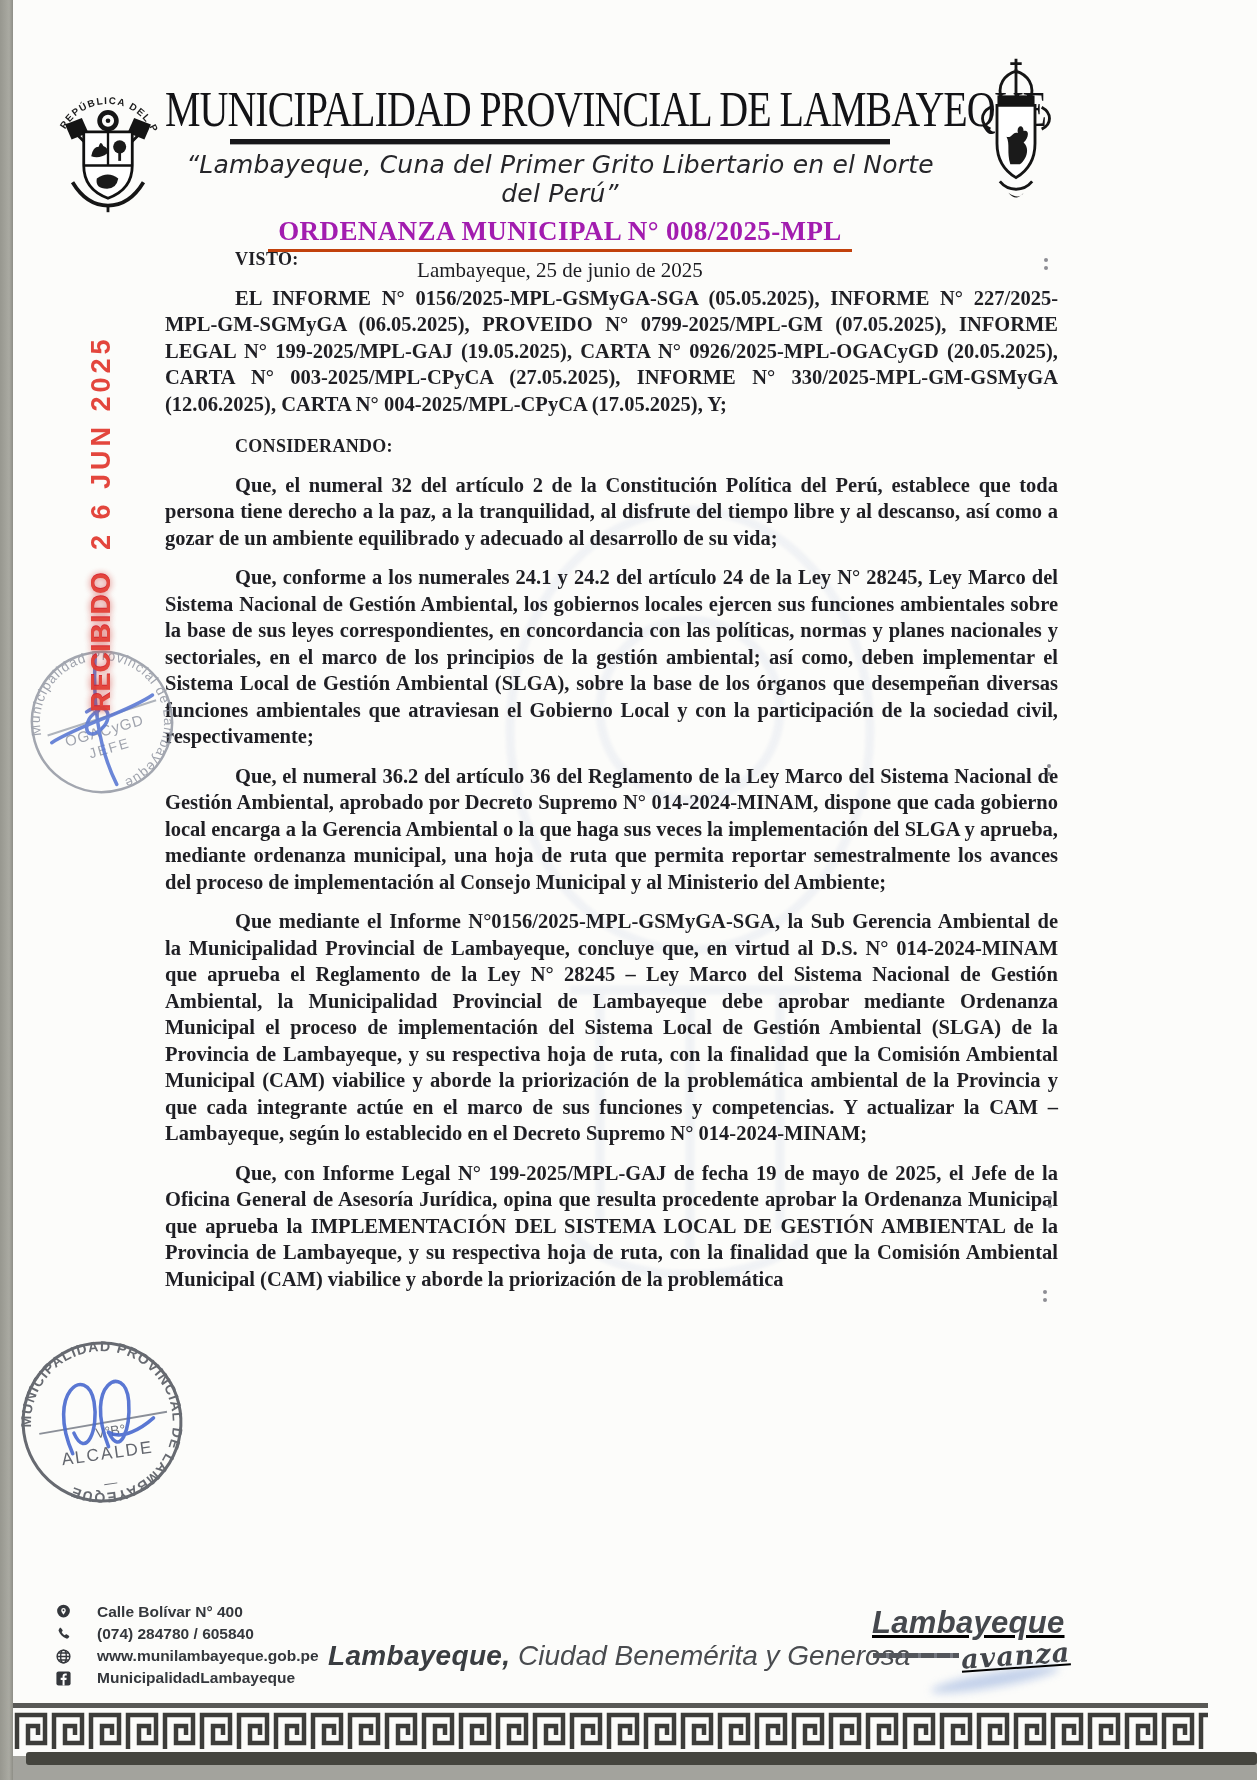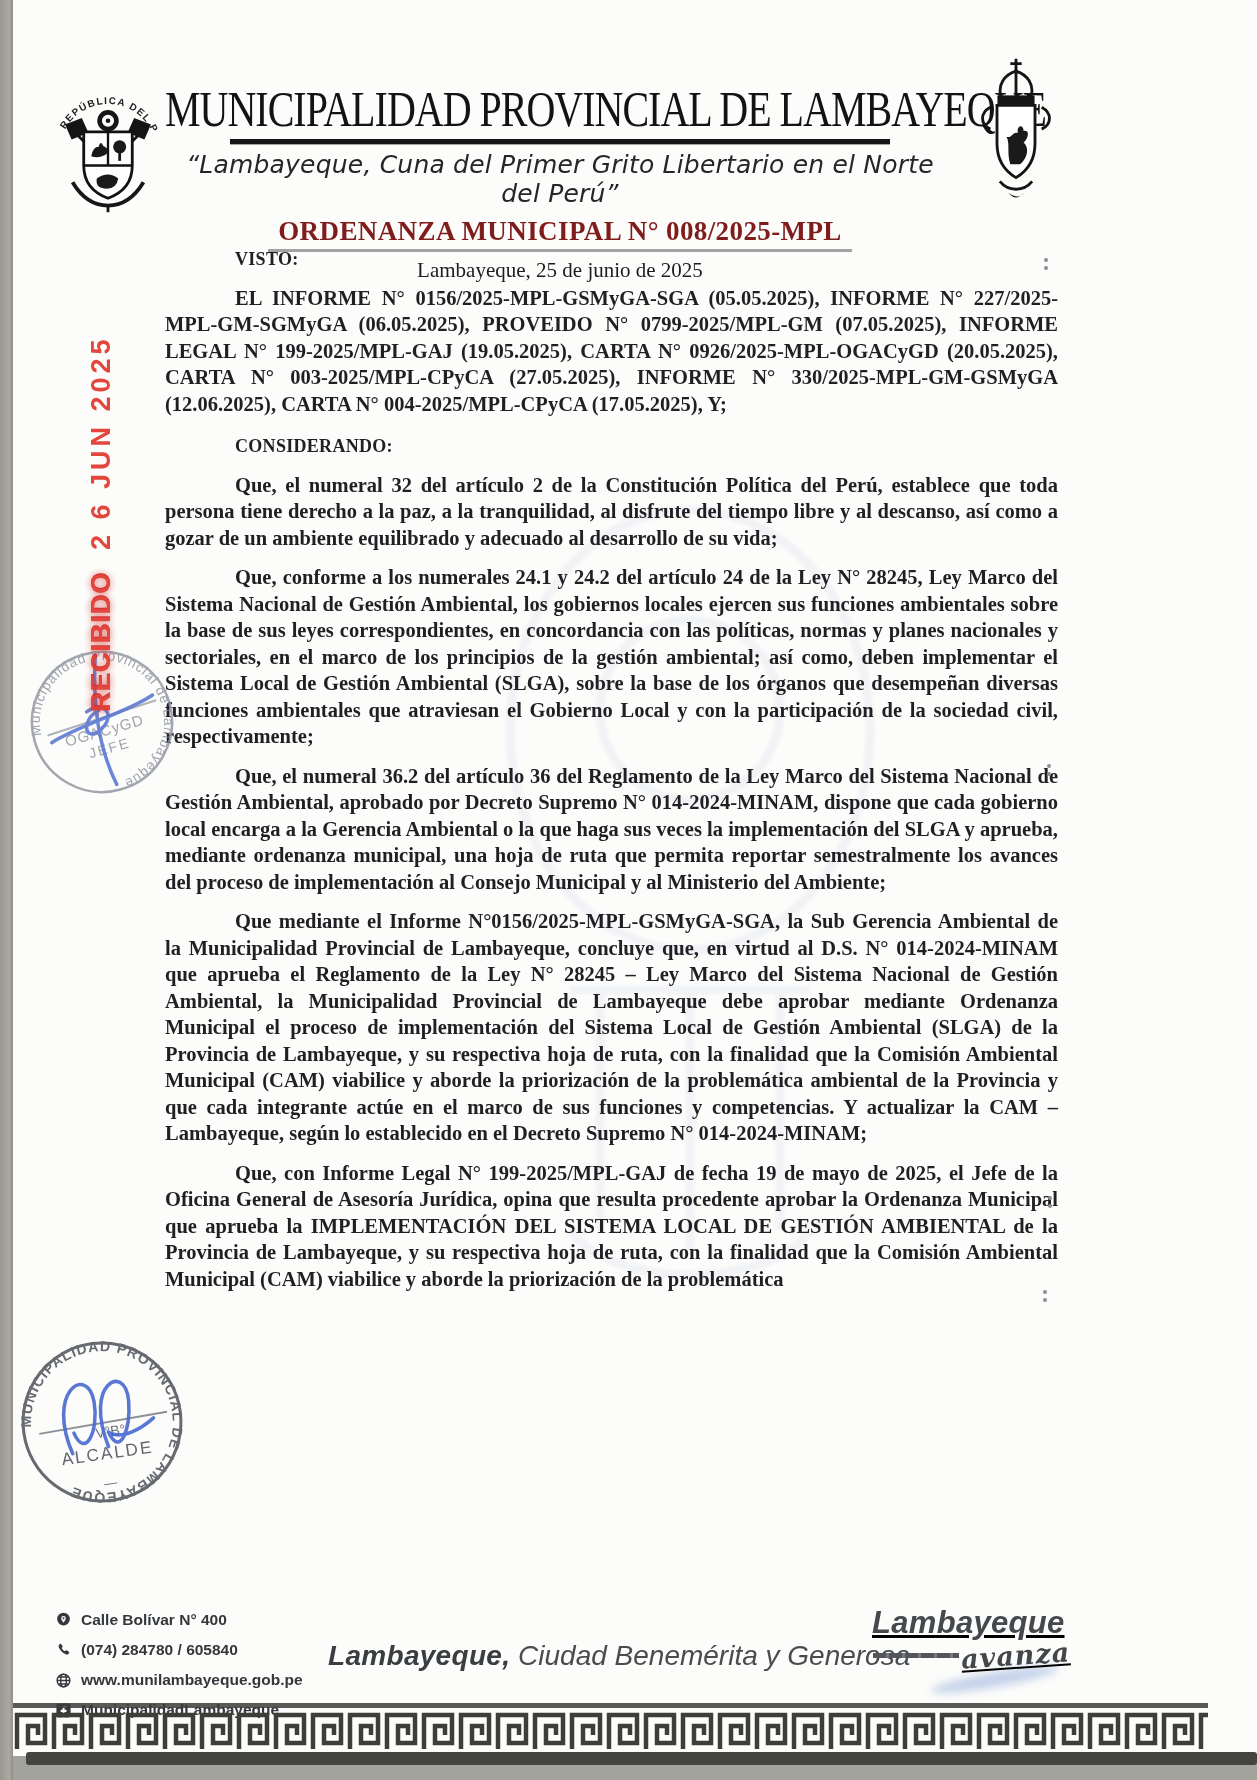--- a/index.html
+++ b/index.html
@@ -17,21 +17,21 @@
 
   
   .hdr-center{position:absolute;left:165px;top:80px;width:790px;text-align:center;}
   .institution{
     font-family:"Liberation Serif",serif;font-size:40px;font-weight:500;color:#131316;
     letter-spacing:-1px;white-space:nowrap;transform:scale(1,1.24);transform-origin:center top;
   }
   .rule{height:5px;background:#17171a;width:660px;margin:12px auto 6px;box-shadow:0 1px 0 rgba(0,0,0,.35);}
   .motto{font-family:"DejaVu Sans",sans-serif;font-style:italic;font-size:25px;color:#26262a;letter-spacing:.2px;}
   .ord-title{display:inline-block;font-family:"Liberation Serif",serif;font-weight:bold;font-size:27px;
-    color:#7f1d1d;border-bottom:3px solid #a3a3a3;padding:0 10px 2px;margin-top:8px;letter-spacing:.4px;}
+    color:#a21caf;border-bottom:3px solid #c2410c;padding:0 10px 2px;margin-top:8px;letter-spacing:.4px;}
   .dateline{font-size:21px;color:#1c1c20;margin-top:6px;}
 
   .arms-left{position:absolute;left:52px;top:70px;width:112px;height:150px;}
   .arms-right{position:absolute;left:950px;top:56px;width:132px;height:152px;}
 
   
   .doc-body{
     position:absolute;left:165px;top:246px;width:893px;
     font-size:20.5px;line-height:26.5px;color:#1f1f24;text-align:justify;z-index:5;
   }
@@ -50,21 +50,21 @@
   .round-stamp{position:absolute;z-index:7;}
   .rs1{left:26px;top:646px;width:152px;height:152px;transform:rotate(-16deg);opacity:.78;}
   .rs2{left:16px;top:1336px;width:172px;height:172px;transform:rotate(-8deg);opacity:.88;}
 
   
   .watermark{position:absolute;left:460px;top:470px;width:460px;height:880px;opacity:.055;filter:blur(1.5px);z-index:1;}
 
   
   .contact{position:absolute;left:55px;top:1601px;z-index:6;font-family:"Liberation Sans",sans-serif;
     font-size:15.5px;font-weight:bold;color:#34373c;}
-  .contact .row{display:flex;align-items:center;gap:9px;height:22px;margin-top:8px;}
+  .contact .row{display:flex;align-items:center;gap:25px;height:22px;}
   .contact svg{width:17px;height:17px;flex:0 0 auto;}
   .slogan{position:absolute;left:328px;top:1640px;z-index:6;font-family:"Liberation Sans",sans-serif;
     font-style:italic;font-size:28px;color:#3a3d41;white-space:nowrap;}
   .slogan .city{font-weight:bold;letter-spacing:.3px;}
   .slogan .rest{font-weight:normal;opacity:.92;}
   .brand{position:absolute;left:872px;top:1608px;width:200px;text-align:left;z-index:6;text-decoration:underline;}
   .brand .top{font-family:"Liberation Sans",sans-serif;font-weight:bold;font-style:italic;
     font-size:31px;color:#45484d;letter-spacing:.3px;line-height:30px;}
   .brand .bottom{display:flex;align-items:center;justify-content:center;gap:2px;margin-top:2px;}
   .brand .dash{width:86px;height:5px;background:repeating-linear-gradient(90deg,#53565b 0 13px,#757880 13px 16px);}

